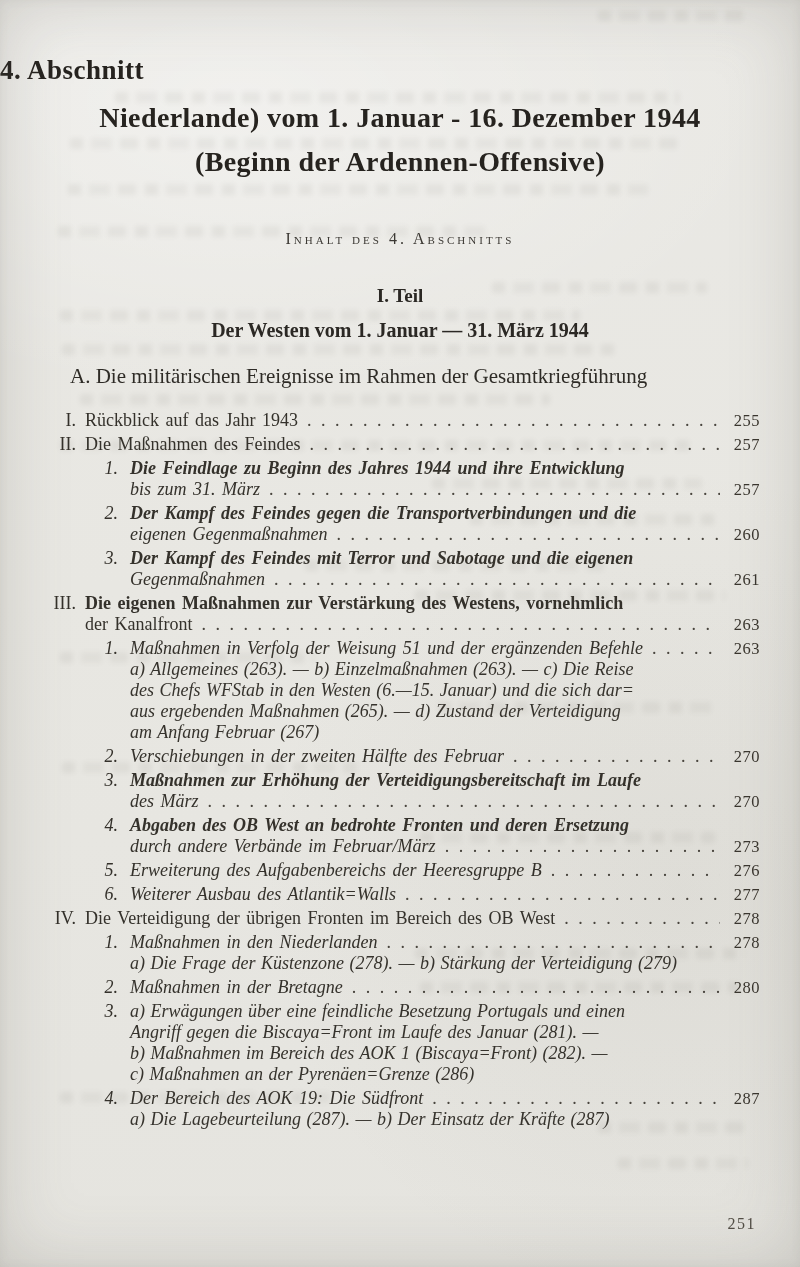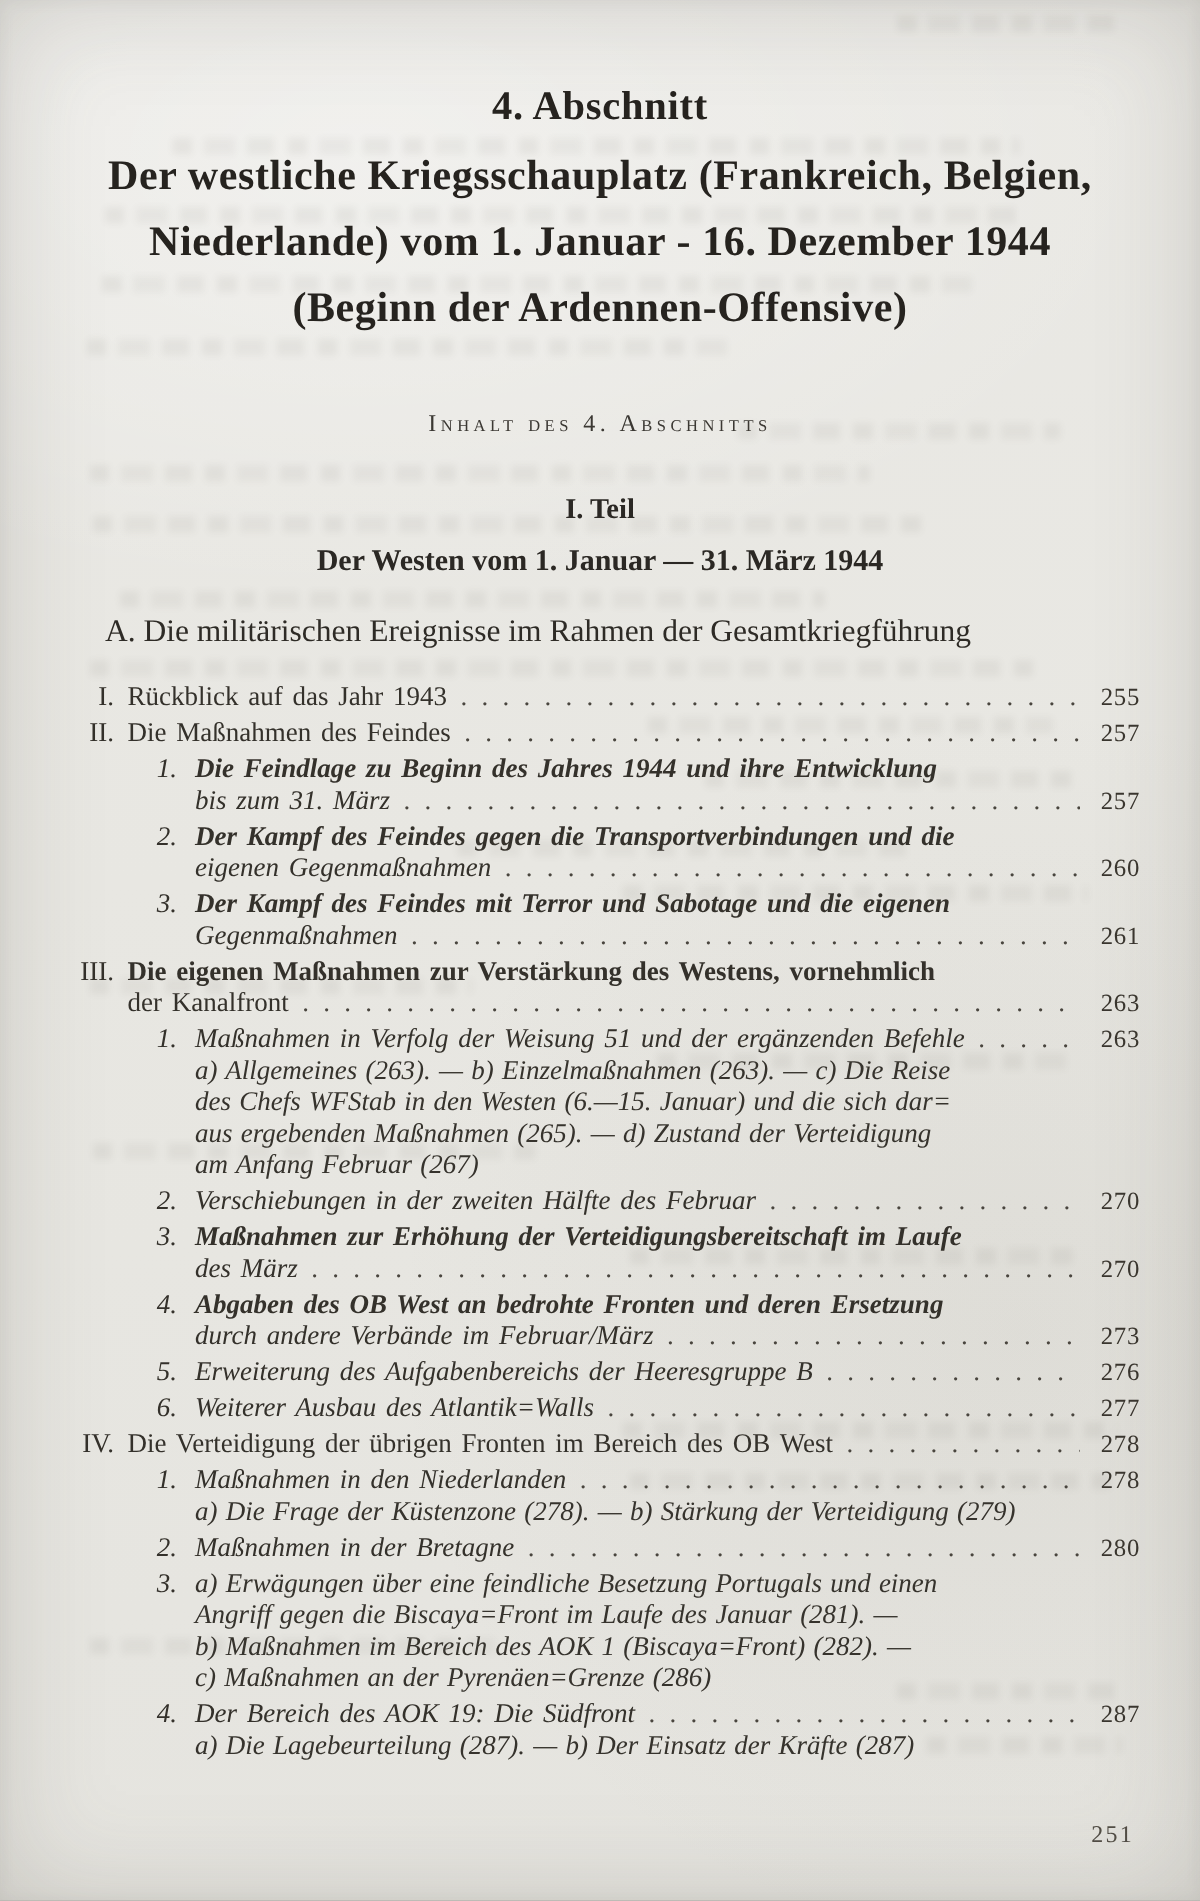--- a/index.html
+++ b/index.html
@@ -29,21 +29,21 @@
     position: absolute; height: 11px; border-radius: 2px;
     background: repeating-linear-gradient(90deg,
       rgba(78,74,64,0.55) 0 13px, rgba(78,74,64,0) 13px 21px,
       rgba(78,74,64,0.42) 21px 42px, rgba(78,74,64,0) 42px 50px,
       rgba(78,74,64,0.50) 50px 68px, rgba(78,74,64,0) 68px 77px);
     filter: blur(2.4px); opacity: 0.12;
   }
 
   
   .kicker {
-    padding-top: 54px; text-align: center;
+    padding-top: 54px; text-align: left;
     font-size: 27px; font-weight: bold; color: #26231f;
     letter-spacing: 0.5px; line-height: 32px;
   }
   .main-title {
     margin-top: 10px; text-align: center;
     font-size: 28px; font-weight: bold; color: #26231f;
     line-height: 44px; letter-spacing: 0.4px;
   }
   .contents-heading {
     margin-top: 46px; text-align: center;
@@ -120,21 +120,20 @@
     <div class="ghost" style="left:415px; top:948px; width:330px;"></div>
     <div class="ghost" style="left:420px; top:982px; width:320px;"></div>
     <div class="ghost" style="left:60px;  top:1092px; width:270px;"></div>
     <div class="ghost" style="left:598px; top:1122px; width:150px;"></div>
     <div class="ghost" style="left:618px; top:1158px; width:130px;"></div>
   </div>
 
   <div class="kicker">4. Abschnitt</div>
 
   <div class="main-title">
-    <div>Der westliche Kriegsschauplatz (Frankreich, Belgien,</div>
     <div>Niederlande) vom 1. Januar - 16. Dezember 1944</div>
     <div>(Beginn der Ardennen-Offensive)</div>
   </div>
 
   <div class="contents-heading">Inhalt des 4. Abschnitts</div>
 
   <div class="part-heading">I. Teil</div>
   <div class="part-subheading">Der Westen vom 1. Januar — 31. März 1944</div>
 
   <div class="section-heading">A.  Die militärischen Ereignisse im Rahmen der Gesamtkriegführung</div>

